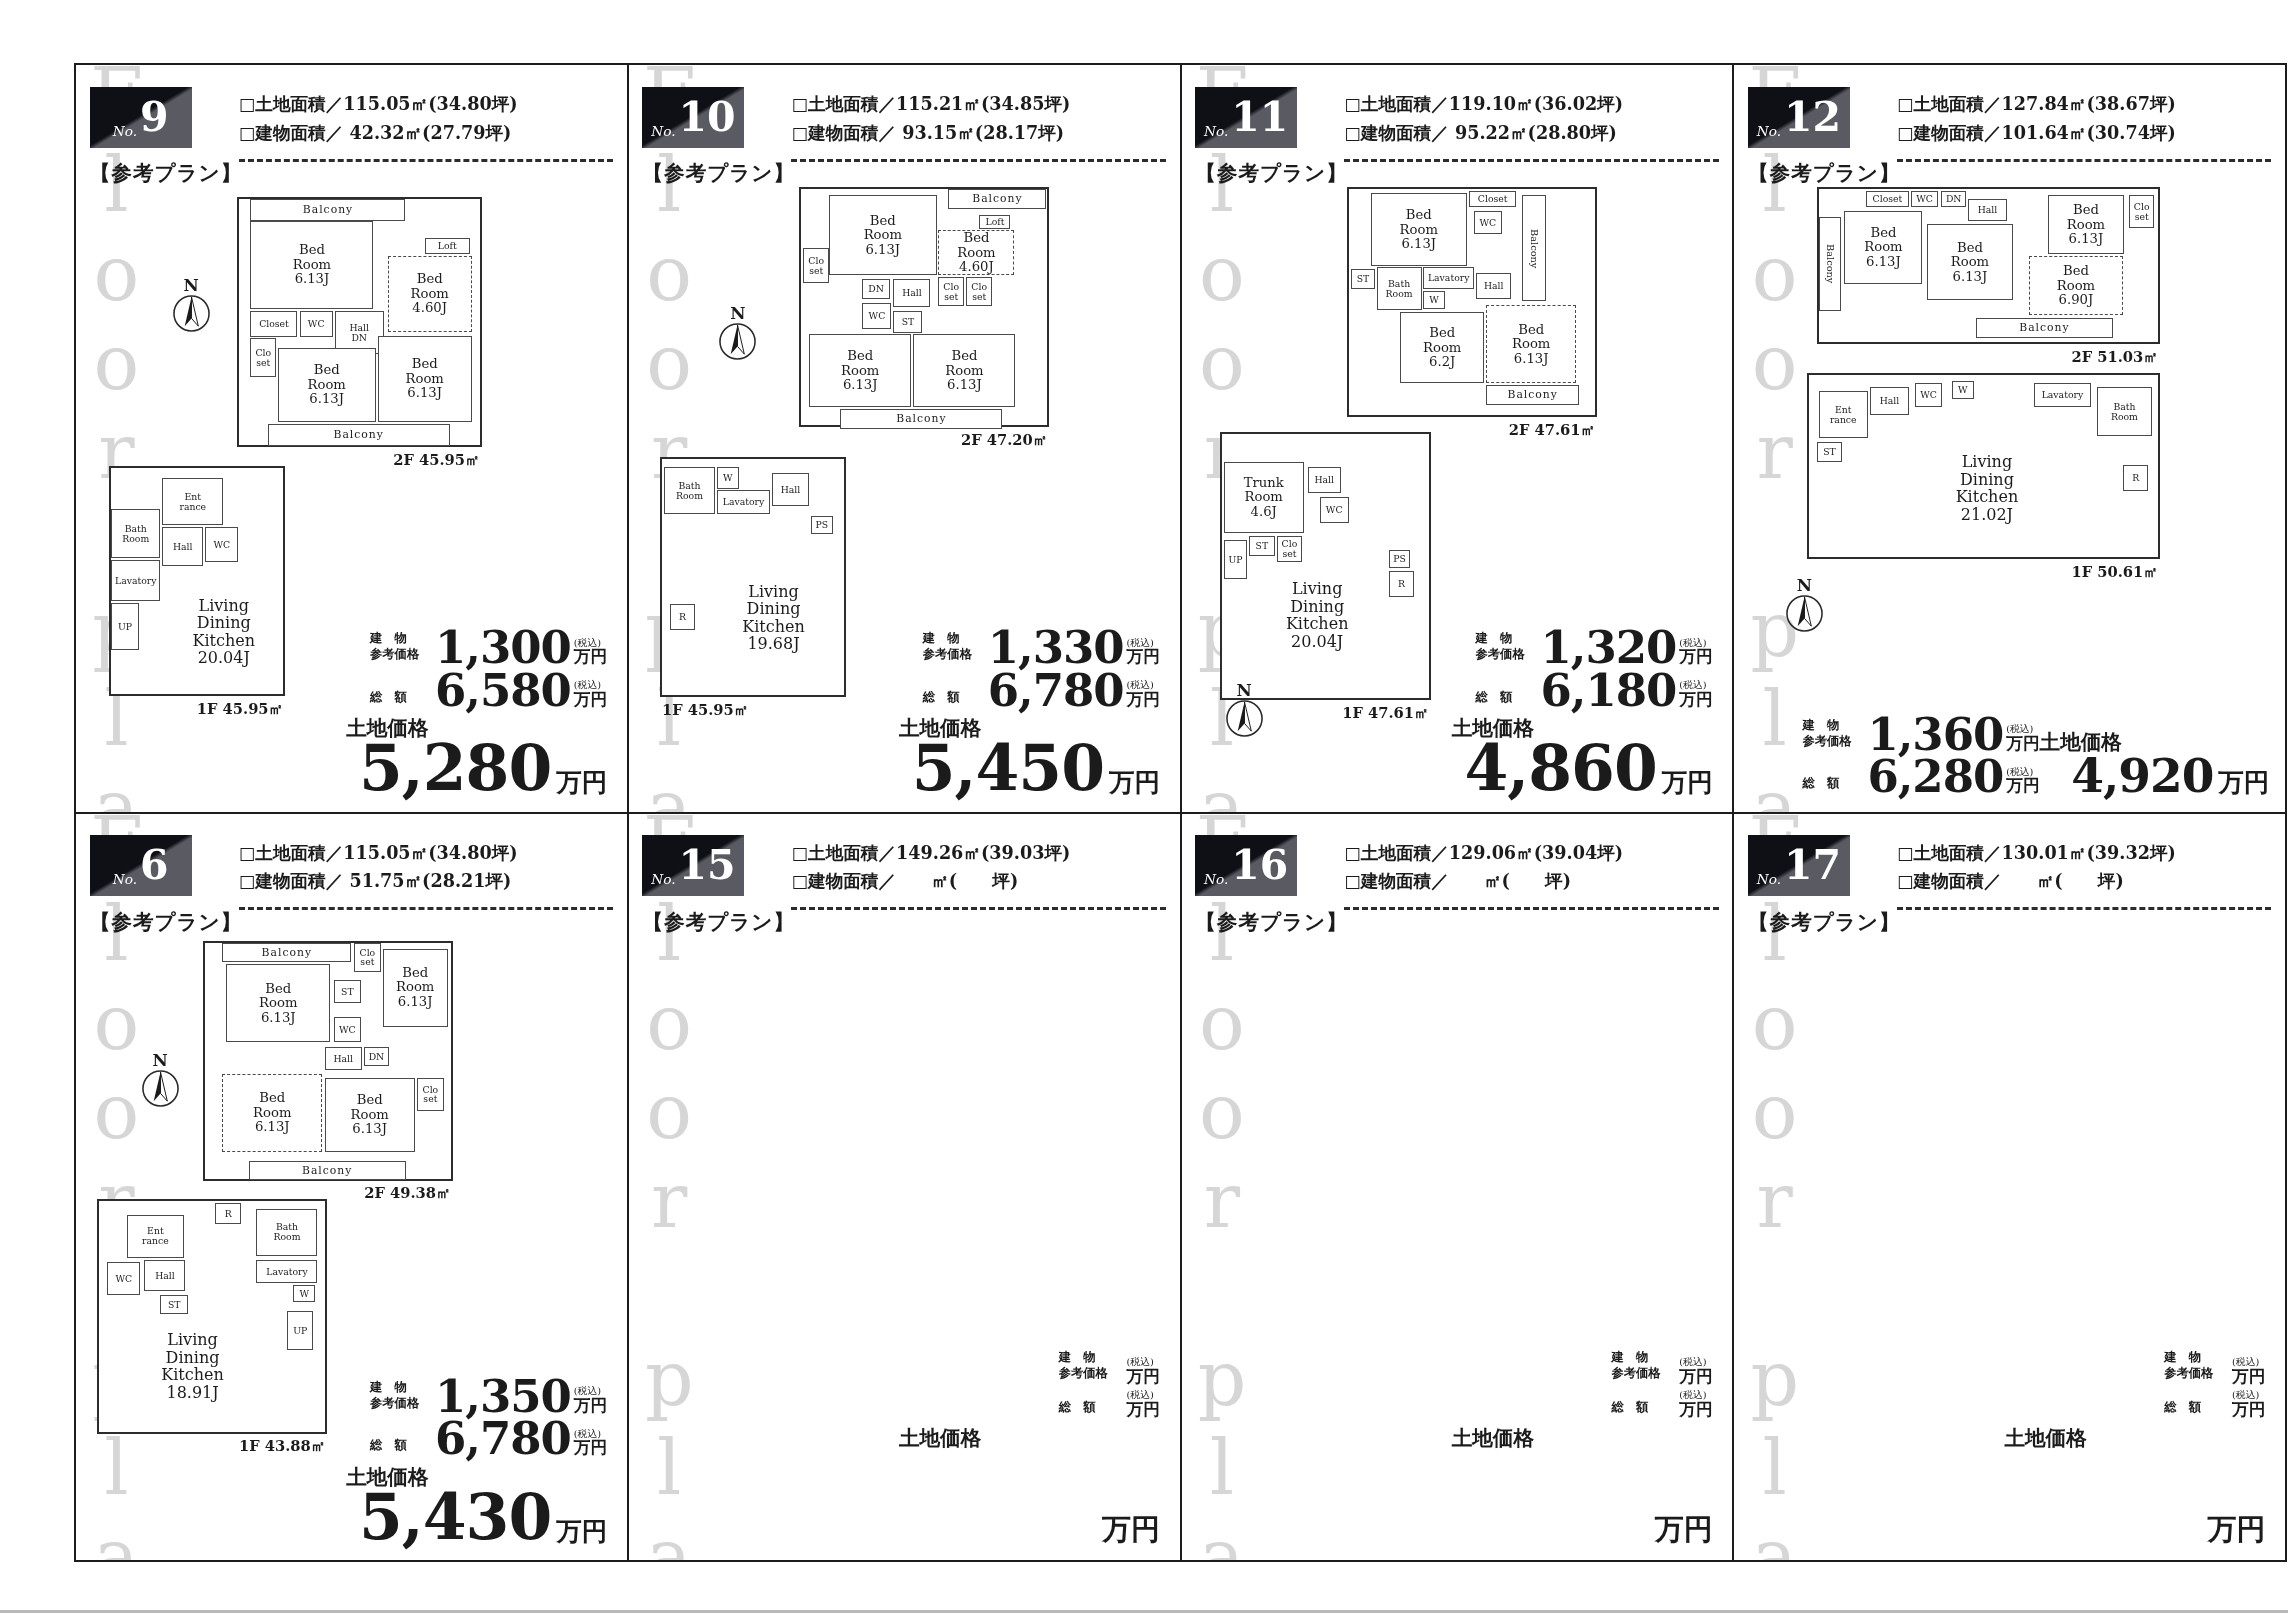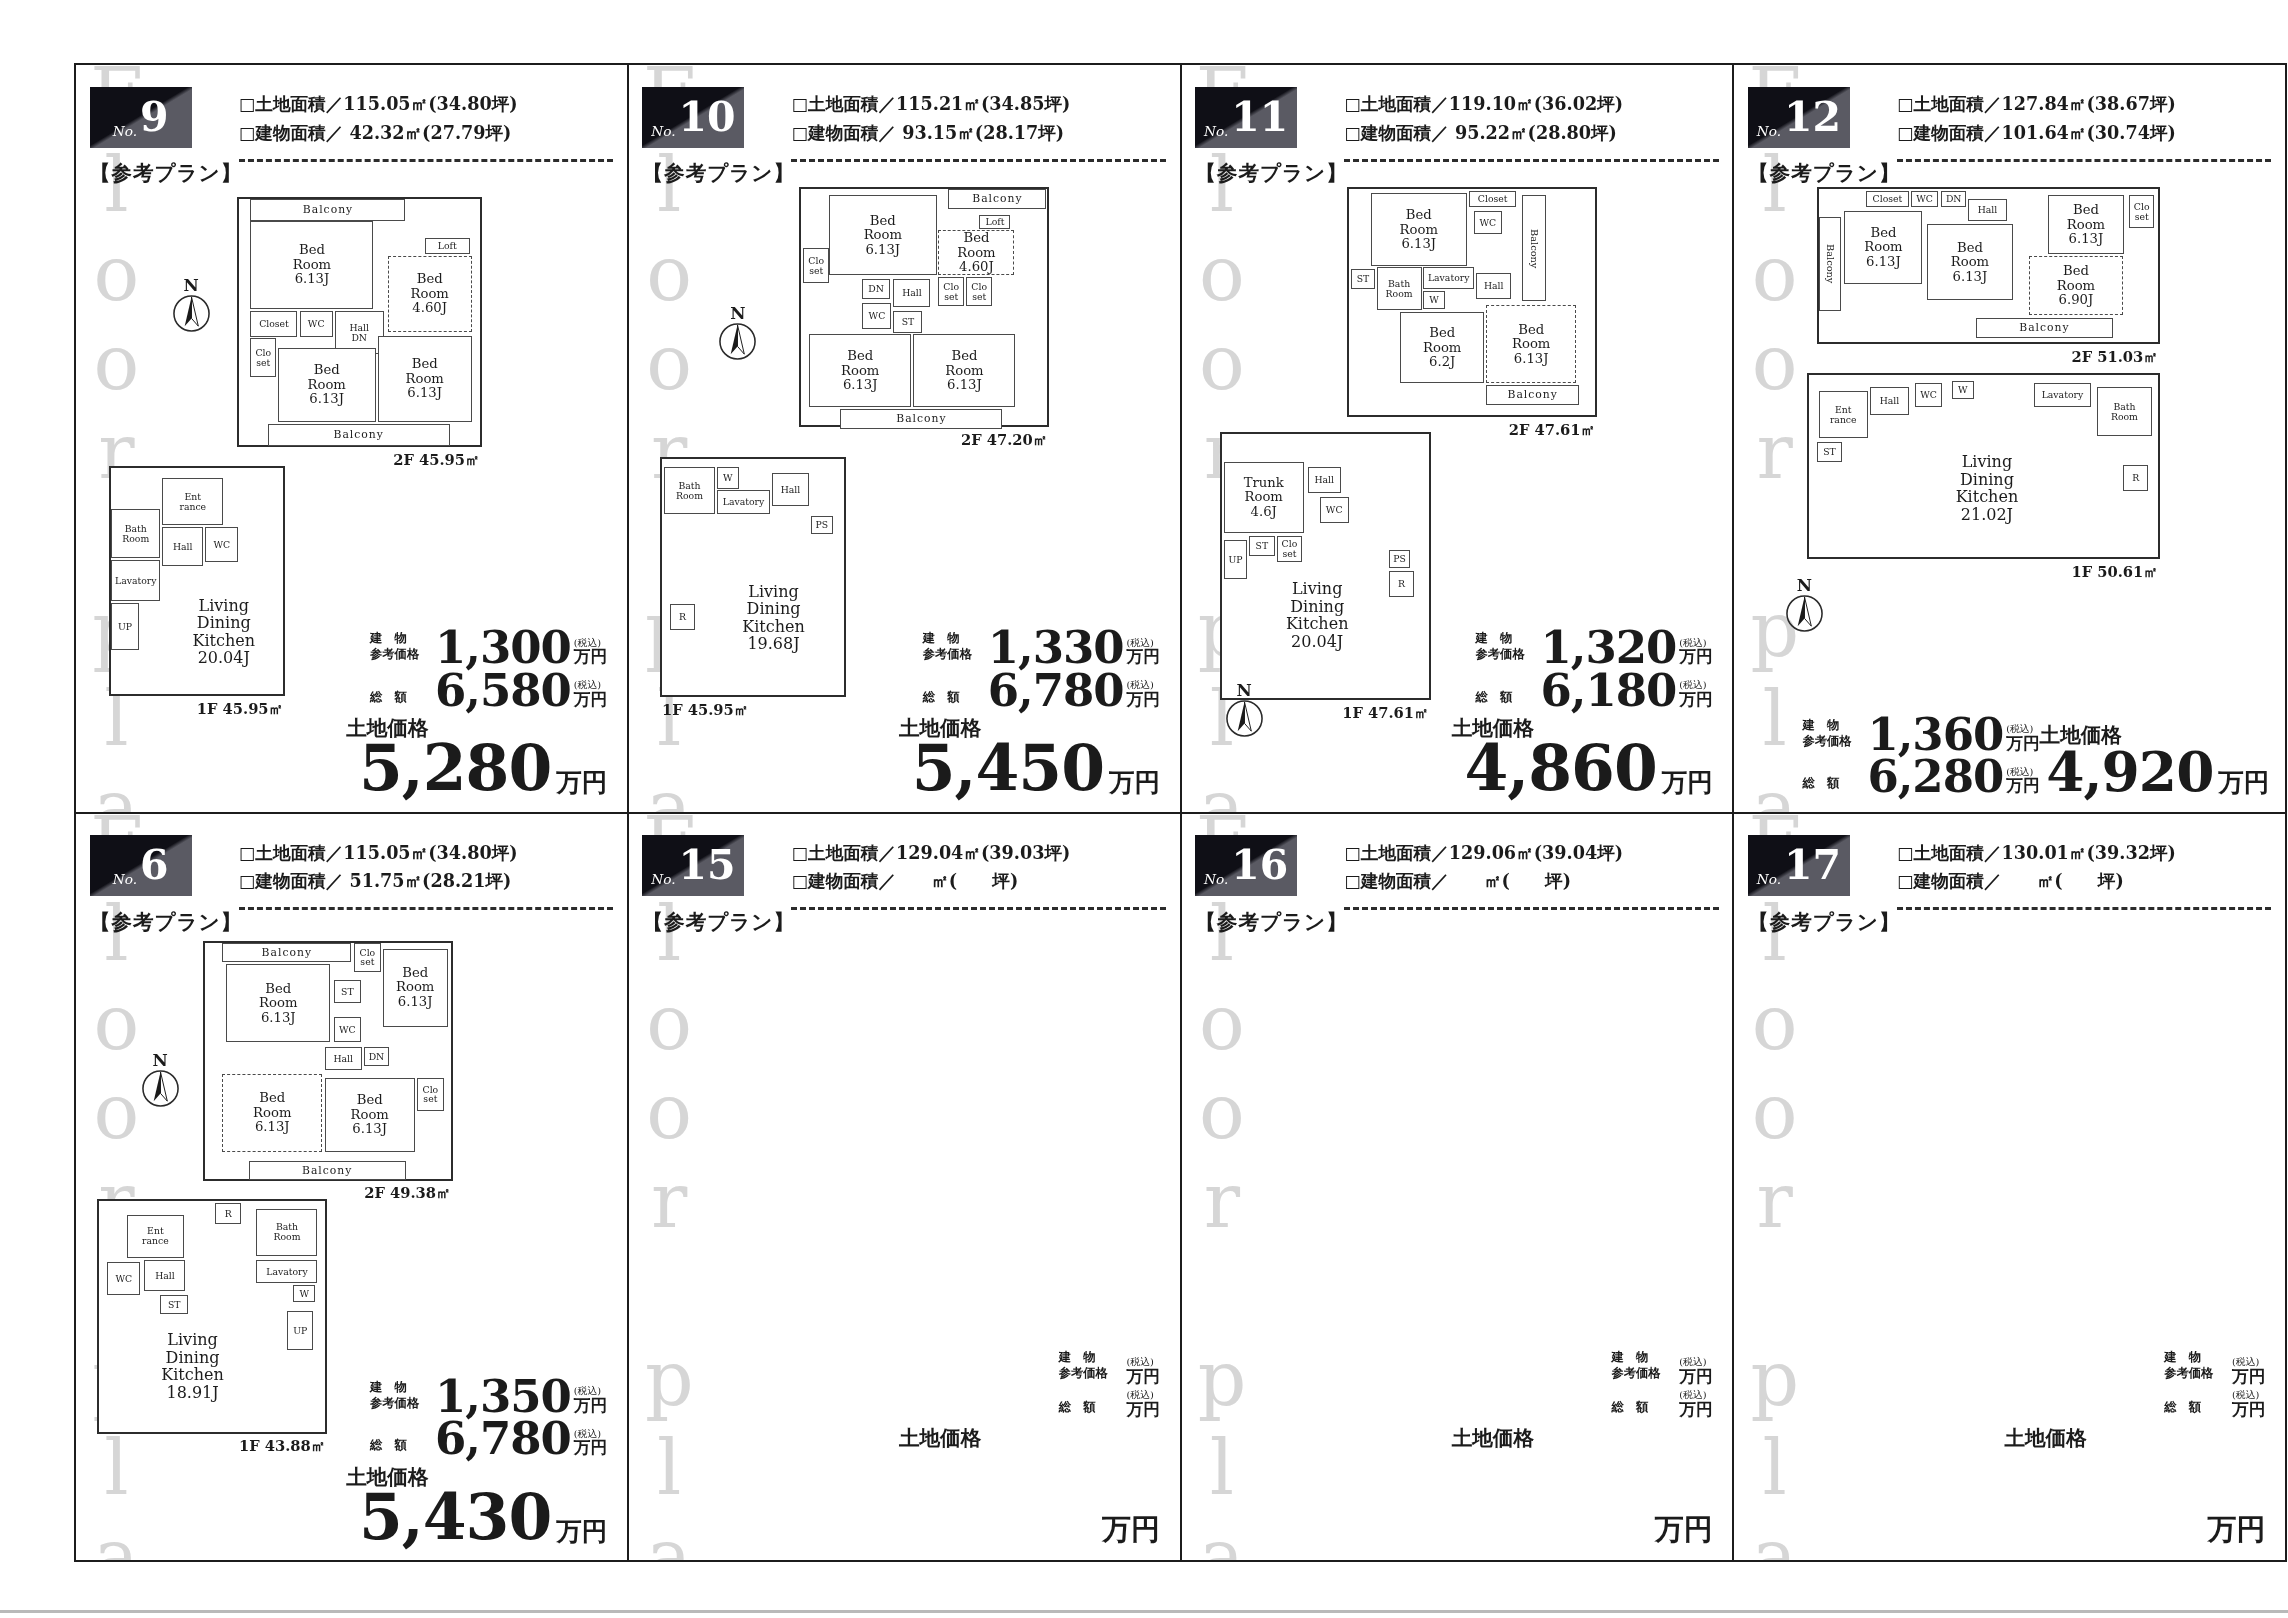--- a/index.html
+++ b/index.html
@@ -54,21 +54,21 @@
   .p-suf .my{font-size:16.7px;font-weight:bold;line-height:1.05;}
   .land-lbl{font-size:20.6px;font-weight:bold;margin-top:3.9px;}
   .land-row{display:flex;align-items:flex-end;justify-content:flex-end;}
   .land-num{font-size:63px;font-weight:bold;line-height:.85;letter-spacing:-1px;}
   .land-unit{font-size:25.5px;font-weight:bold;margin-left:4.9px;line-height:1;}
   .price.empty .land-row{margin-top:63px;}
   .price.empty .land-unit{font-size:29px;}
   .price.split{left:45px;right:2px;bottom:3.9px;display:flex;align-items:flex-end;justify-content:space-between;}
   .price.split .col-l{width:263px;}
   .price.split .col-r{width:245px;padding-bottom:3.9px;}
-  .price.split .land-num{font-size:55px;text-align:center;}
+  .price.split .land-num{font-size:47px;text-align:center;}
   #bottom-line{position:absolute;left:0;right:0;top:1610px;height:2.9px;background:#b9b9b9;}
 </style>
 </head>
 <body>
 
 <div id="sheet">
   <div id="grid">
       <section class="cell">
         <div class="wm">Floor plan</div>
         <div class="hdr">
@@ -531,21 +531,21 @@
         <div class="wm">Floor plan</div>
         <div class="hdr">
           <div class="hdr-left">
             <div class="badge">
               <span class="no">No.</span>
               <span class="num">15</span>
             </div>
             <div class="refplan">【参考プラン】</div>
           </div>
           <div class="hdr-right">
-            <div class="info-line"><span>□土地面積／</span><span>129.04㎡(39.03坪)</span></div>
+            <div class="info-line"><span>□土地面積／</span><span>149.26㎡(39.03坪)</span></div>
             <div class="info-line"><span>□建物面積／</span><span>　　㎡(　　坪)</span></div>
             <div class="dotline"></div>
           </div>
         </div>
         <div class="zone">
           <div class="price empty">
             <div>
               <div class="p-row">
                 <div class="p-lbl">建　物
 参考価格</div>

